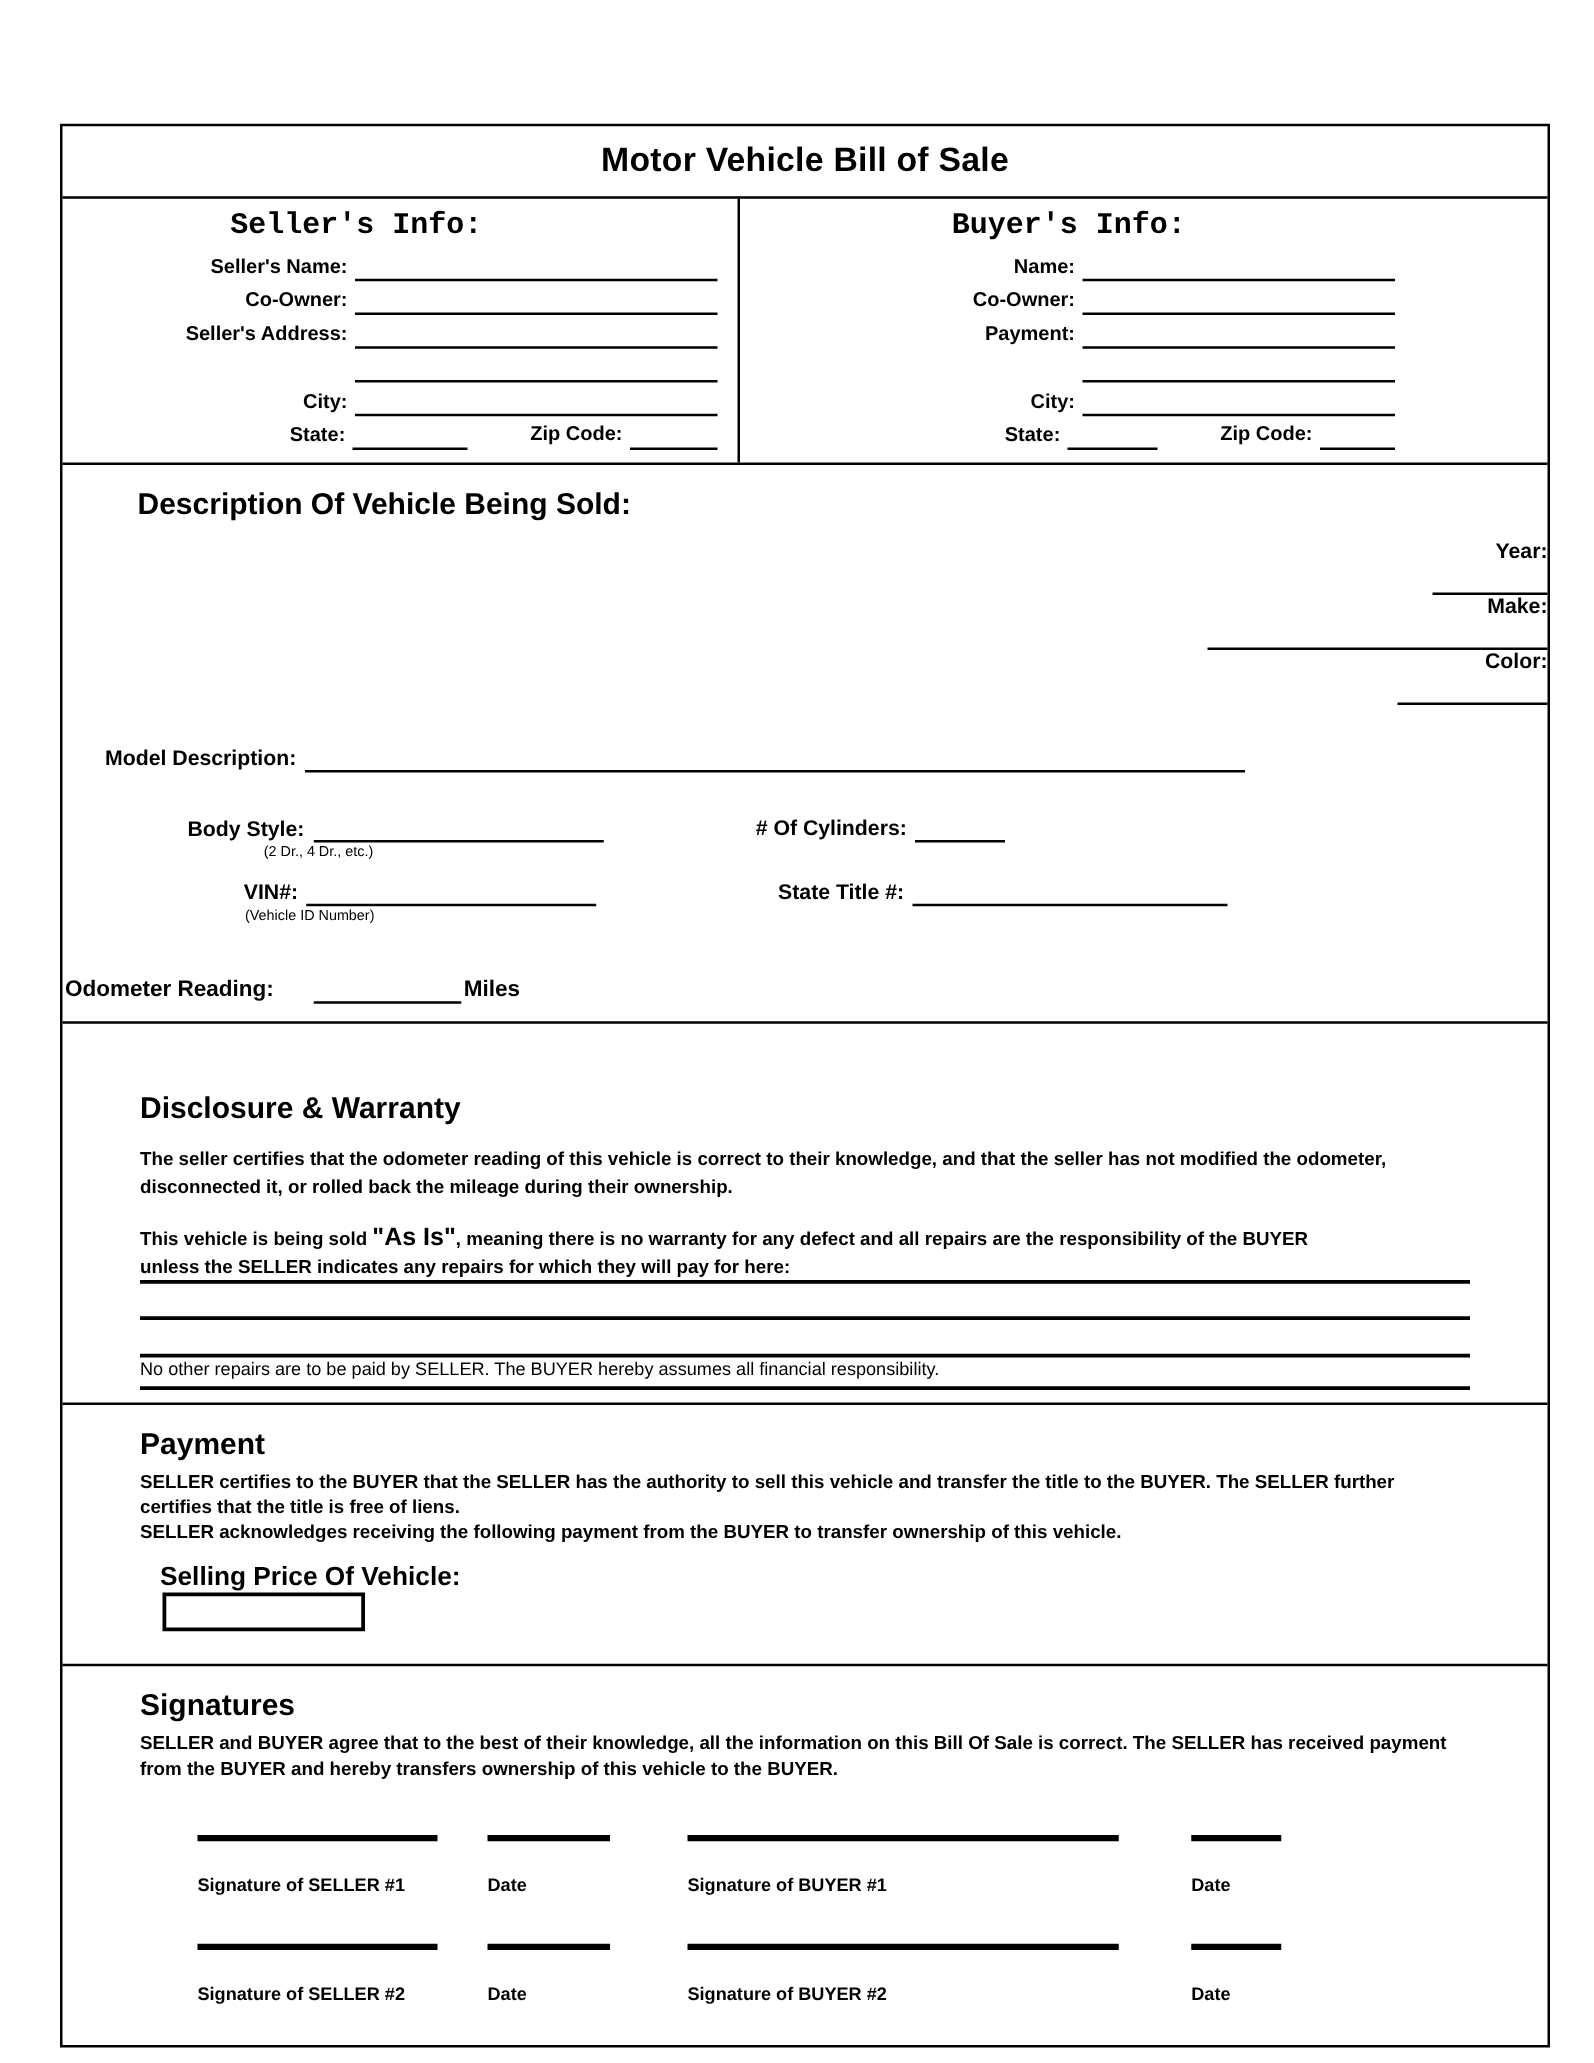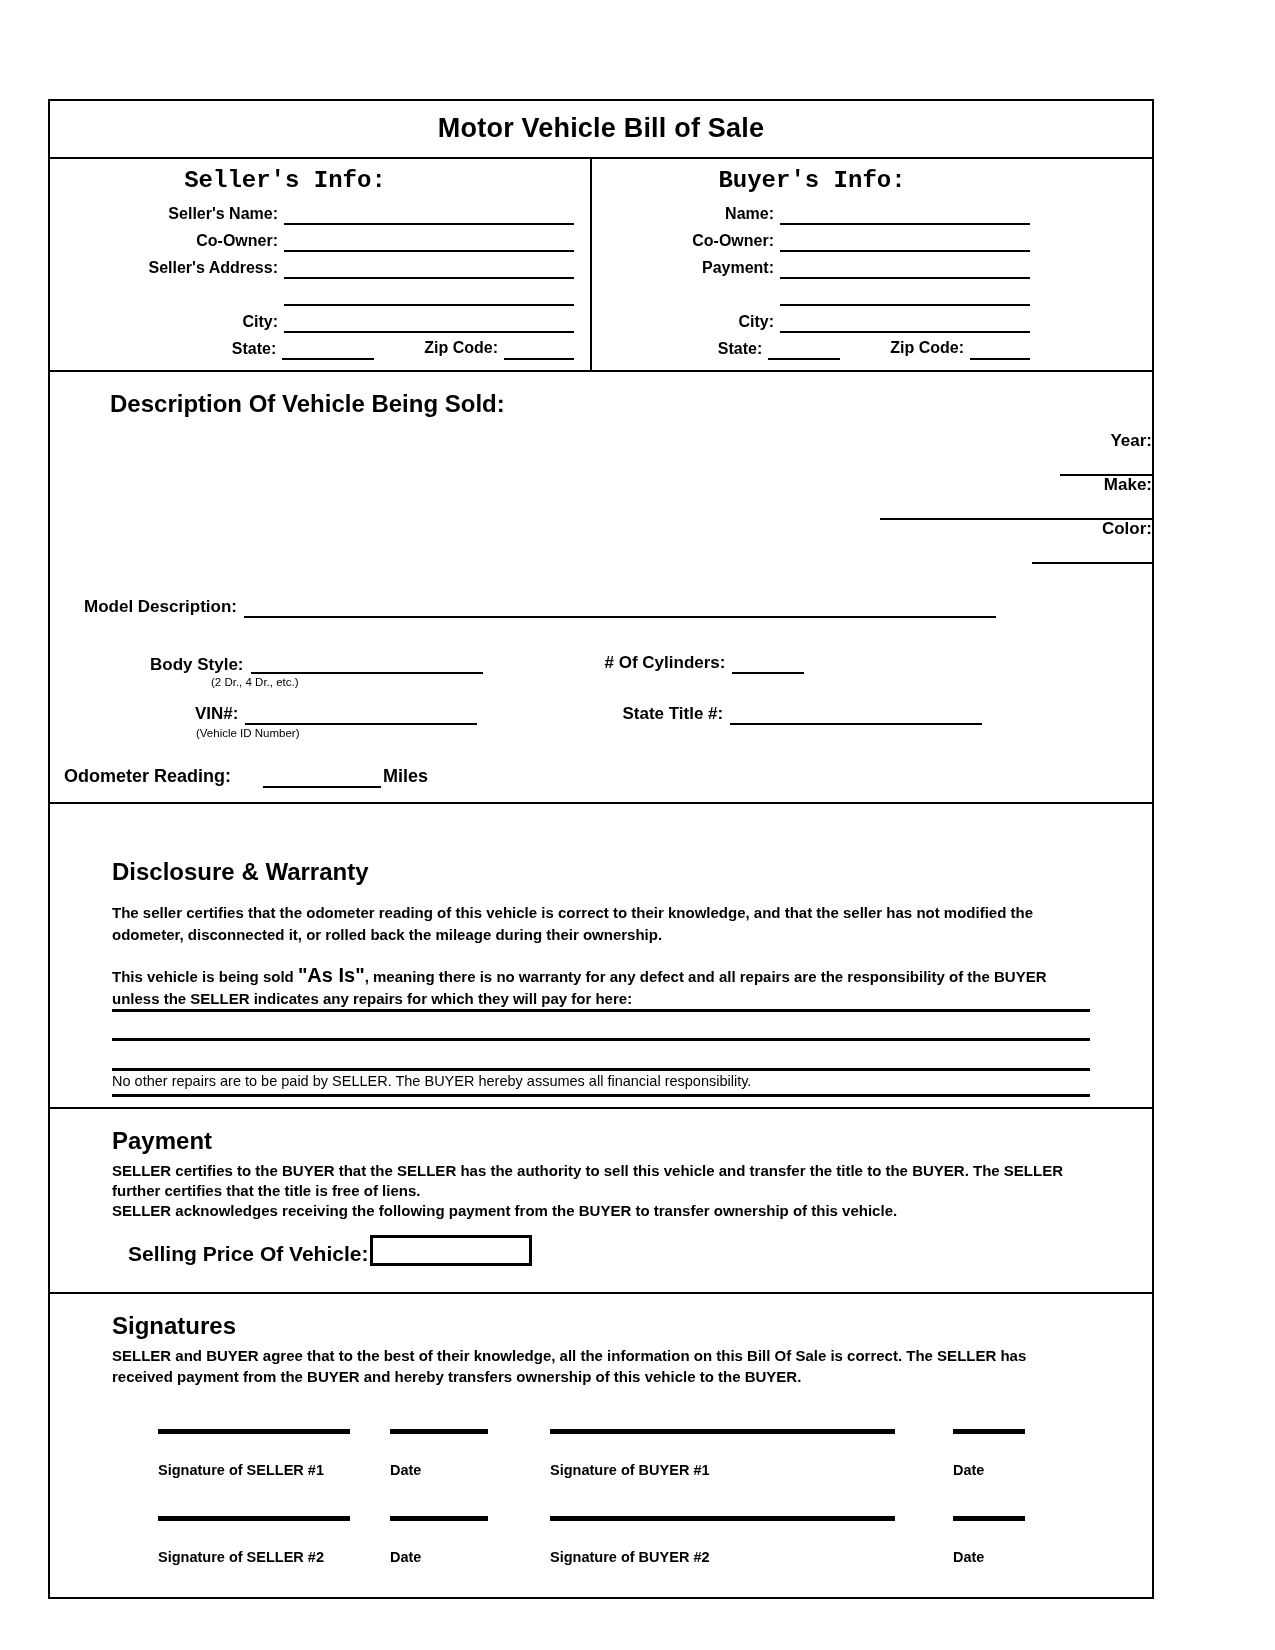--- a/index.html
+++ b/index.html
@@ -20,21 +20,21 @@
     width: 1275px;
     height: 1650px;
     background: #ffffff;
   }
 
   
   .form {
     position: absolute;
     left: 48px;
     top: 99px;
-    width: 1106px;
+    width: 1192px;
     border: 2px solid #000;
     box-sizing: border-box;
     background: #fff;
   }
 
   
   .title-band {
     border-bottom: 2px solid #000;
     text-align: center;
     padding: 12px 0 13px 0;
@@ -143,22 +143,22 @@
   .sub-note {
     font-size: 11.5px;
     line-height: 1;
     margin-top: 2px;
     font-weight: normal;
   }
 
   .odo-row {
     display: flex;
     align-items: flex-end;
-    margin-top: 25px;
-    padding-left: 14px;
+    margin-top: 40px;
+    padding-left: 2px;
     text-align: right;
   }
 
   
   .body-text {
     font-size: 15px;
     font-weight: bold;
     line-height: 1.45;
     margin: 0 62px 0 62px;
   }
@@ -186,22 +186,23 @@
     font-weight: normal;
     border-bottom: 3px solid #000;
     margin: 0 62px;
     padding-bottom: 1px;
     line-height: 1.5;
   }
 
   
   .price-row {
     display: flex;
-    align-items: flex-end;
+    align-items: flex-start;
     margin: 14px 0 4px 78px;
+    flex-direction: column;
   }
   .price-label {
     font-size: 21px;
     font-weight: bold;
     white-space: nowrap;
   }
   .price-box {
     width: 162px;
     height: 31px;
     border: 3px solid #000;

